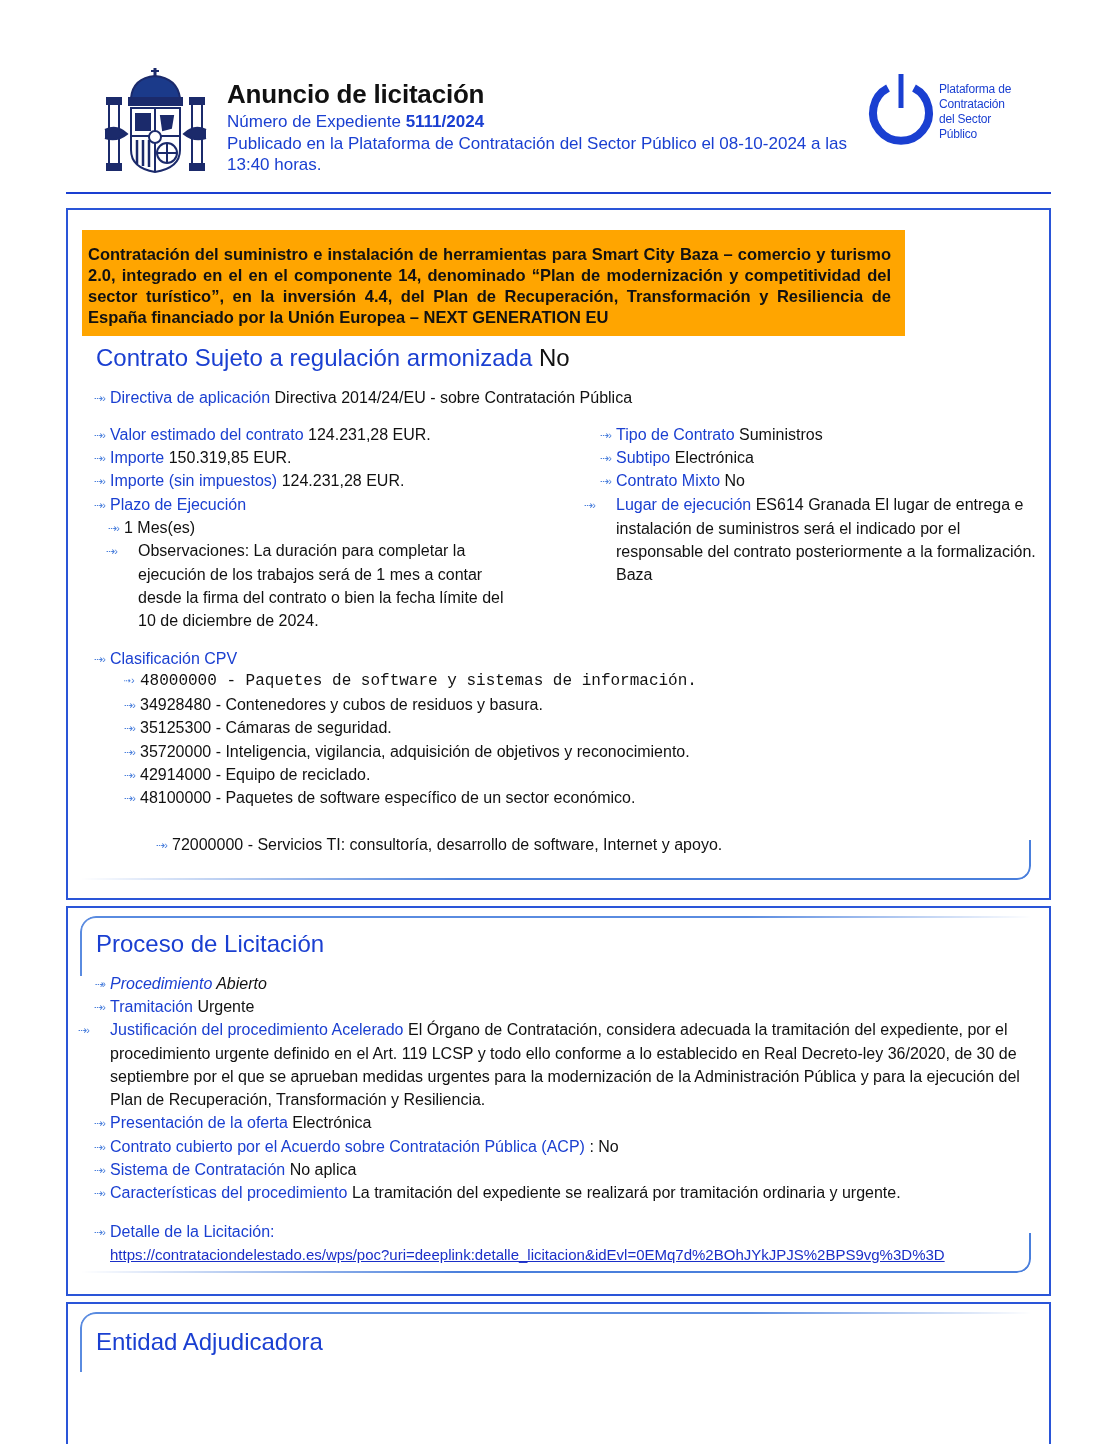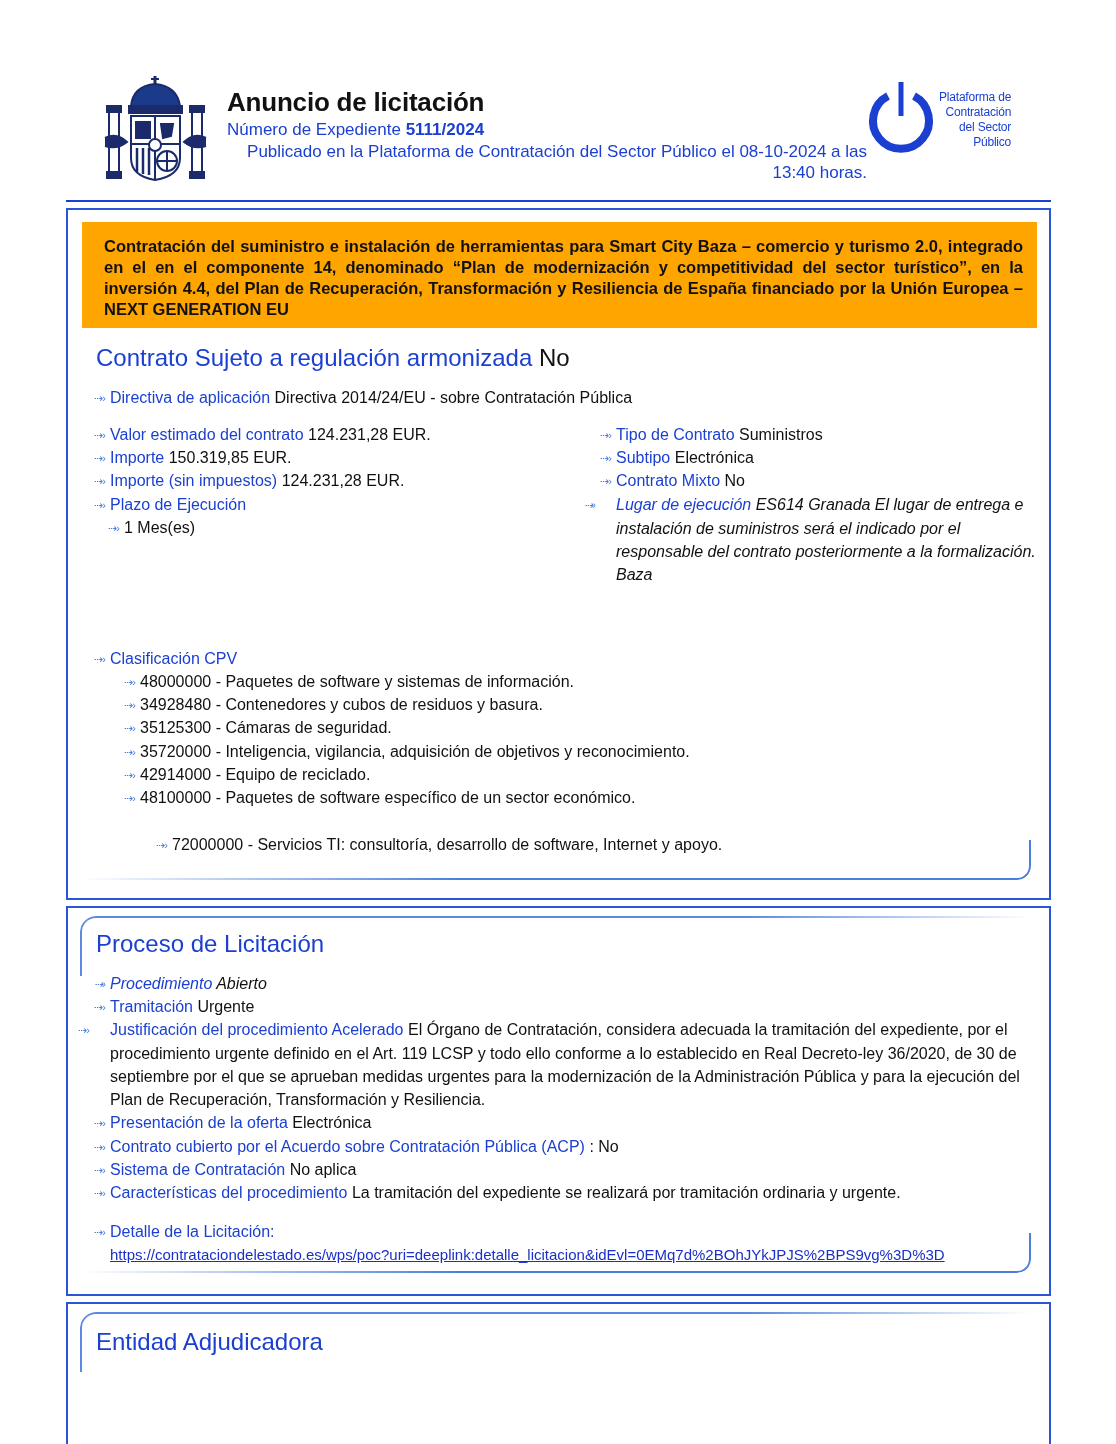--- a/index.html
+++ b/index.html
@@ -3,37 +3,37 @@
 <meta charset="utf-8">
 <style>
   * { box-sizing: border-box; margin: 0; padding: 0; }
   html, body { width: 1116px; height: 1444px; background: #ffffff; overflow: hidden; }
   body { font-family: "Liberation Sans", sans-serif; color: #111; position: relative; }
 
   .blue { color: #1a3fd1; }
   .dark { color: #111; }
 
   
-  .header { position: absolute; left: 0; top: 8px; width: 1116px; height: 195px; text-align: right; }
+  .header { position: absolute; left: 0; top: 0; width: 1116px; height: 195px; }
   .coat { position: absolute; left: 103px; top: 68px; width: 105px; height: 108px; }
   .h-title { position: absolute; left: 227px; top: 79px; font-size: 26px; font-weight: bold; color: #111; letter-spacing: -0.2px; }
   .h-exp { position: absolute; left: 227px; top: 112px; font-size: 17px; color: #1a3fd1; }
   .h-exp b { font-weight: bold; }
   .h-pub { position: absolute; left: 227px; top: 133px; width: 640px; font-size: 17px; line-height: 21px; color: #1a3fd1; }
   .pcsp-logo { position: absolute; left: 866px; top: 72px; width: 70px; height: 74px; }
   .pcsp-text { position: absolute; left: 939px; top: 82px; font-size: 12px; line-height: 15px; color: #1a3fd1; letter-spacing: -0.2px; }
   .header-rule { position: absolute; left: 66px; top: 192px; width: 985px; height: 2px; background: #1a3fd1; }
 
   
   .box { position: absolute; left: 66px; width: 985px; border: 2px solid #2a55d8; background: #fff; }
   .box1 { top: 208px; height: 692px; }
   .box2 { top: 906px; height: 390px; }
   .box3 { top: 1302px; height: 142px; border-bottom: none; }
 
-  .orange { position: absolute; left: 14px; top: 12px; width: 955px; background: #ffa500; padding: 14px 14px 8px 22px; font-weight: bold; font-size: 16.5px; line-height: 21px; color: #111; text-align: justify; }
+  .orange { position: absolute; left: 14px; top: 20px; width: 823px; background: #ffa500; padding: 14px 14px 8px 6px; font-weight: bold; font-size: 16.5px; line-height: 21px; color: #111; text-align: justify; }
 
   .sec-title { position: absolute; left: 28px; font-size: 24px; color: #1a3fd1; }
   .sec-title .dark { color: #111; }
 
   .curve-top { position: absolute; left: 12px; top: 8px; width: 952px; height: 60px; border-top: 2px solid #5a8be0; border-left: 2px solid #5a8be0; border-top-left-radius: 16px;
     -webkit-mask-image: linear-gradient(to right, #000 0%, #000 70%, transparent 100%);
     mask-image: linear-gradient(to right, #000 0%, #000 70%, transparent 100%); }
   .curve-bottom { position: absolute; right: 18px; width: 950px; height: 40px; border-bottom: 2px solid #4a7fdc; border-right: 2px solid #4a7fdc; border-bottom-right-radius: 14px;
     -webkit-mask-image: linear-gradient(to left, #000 0%, #000 60%, transparent 100%);
     mask-image: linear-gradient(to left, #000 0%, #000 60%, transparent 100%); }
@@ -127,42 +127,45 @@
   <div class="row" style="left:26px; top:259px;">
     <span class="arrow">⇢›</span><span class="blue">Importe (sin impuestos)</span>
     <span>124.231,28 EUR.</span>
   </div>
   <div class="row" style="left:26px; top:283px;">
     <span class="arrow">⇢›</span><span class="blue">Plazo de Ejecución</span>
   </div>
   <div class="row" style="left:40px; top:306px;">
     <span class="arrow">⇢›</span><span>1 Mes(es)</span>
   </div>
+  <div class="row wrap hang" style="left:54px; top:329px; width:400px;">
+    <span class="arrow">⇢›</span><span>Observaciones: La duración para completar la ejecución de los trabajos será de 1 mes a contar desde la firma del contrato o bien la fecha límite del 10 de diciembre de 2024.</span>
+  </div>
 
   <div class="row" style="left:532px; top:213px;">
     <span class="arrow">⇢›</span><span class="blue">Tipo de Contrato</span>
     <span>Suministros</span>
   </div>
   <div class="row" style="left:532px; top:236px;">
     <span class="arrow">⇢›</span><span class="blue">Subtipo</span>
     <span>Electrónica</span>
   </div>
   <div class="row" style="left:532px; top:259px;">
     <span class="arrow">⇢›</span><span class="blue">Contrato Mixto</span>
     <span>No</span>
   </div>
-  <div class="row wrap hang" style="left:532px; top:283px; width:440px;font-style:italic;">
+  <div class="row wrap hang" style="left:532px; top:283px; width:440px;">
     <span class="arrow">⇢›</span><span class="blue">Lugar de ejecución</span>
     <span>ES614 Granada El lugar de entrega e instalación de suministros será el indicado por el responsable del contrato posteriormente a la formalización. Baza</span>
   </div>
 
   <div class="row" style="left:26px; top:437px;">
     <span class="arrow">⇢›</span><span class="blue">Clasificación CPV</span>
   </div>
-  <div class="row" style="left:56px; top:460px;"><span class="arrow">⇢›</span><span>48000000 - Paquetes de software y sistemas de información.</span></div>
+  <div class="row" style="left:56px; top:460px;font-family:Liberation Mono, monospace;"><span class="arrow">⇢›</span><span>48000000 - Paquetes de software y sistemas de información.</span></div>
   <div class="row" style="left:56px; top:483px;"><span class="arrow">⇢›</span><span>34928480 - Contenedores y cubos de residuos y basura.</span></div>
   <div class="row" style="left:56px; top:506px;"><span class="arrow">⇢›</span><span>35125300 - Cámaras de seguridad.</span></div>
   <div class="row" style="left:56px; top:530px;"><span class="arrow">⇢›</span><span>35720000 - Inteligencia, vigilancia, adquisición de objetivos y reconocimiento.</span></div>
   <div class="row" style="left:56px; top:553px;"><span class="arrow">⇢›</span><span>42914000 - Equipo de reciclado.</span></div>
   <div class="row" style="left:56px; top:576px;"><span class="arrow">⇢›</span><span>48100000 - Paquetes de software específico de un sector económico.</span></div>
   <div class="row" style="left:56px; top:623px;margin-left:32px;"><span class="arrow">⇢›</span><span>72000000 - Servicios TI: consultoría, desarrollo de software, Internet y apoyo.</span></div>
 
   <div class="curve-bottom" style="top:630px;"></div>
 </div>
 

